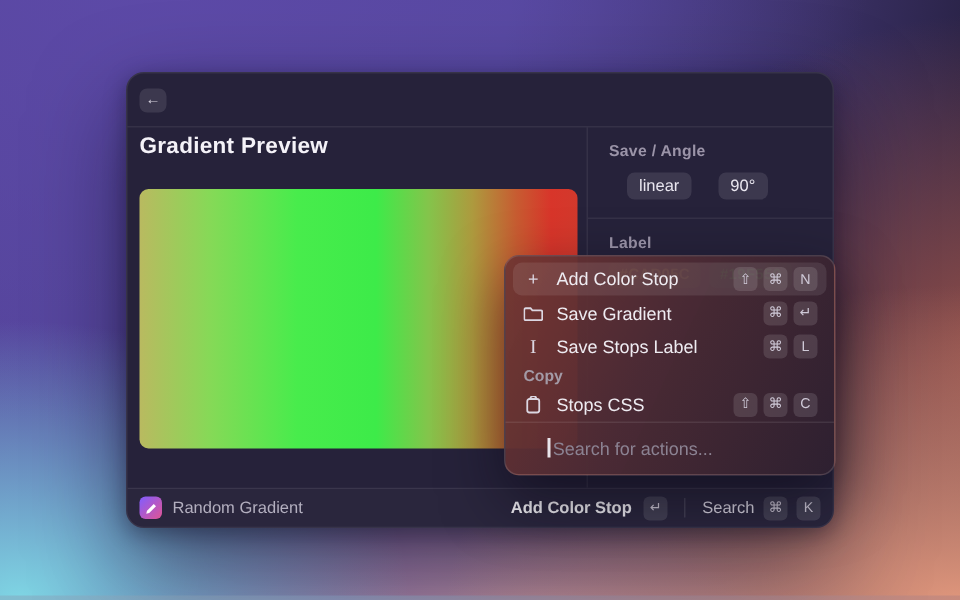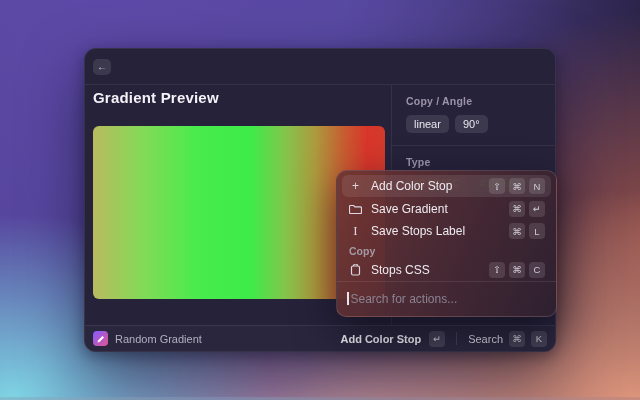--- a/index.html
+++ b/index.html
@@ -32,21 +32,21 @@
     color:#d6d2de; font-size:10px; display:flex; align-items:center; justify-content:center; cursor:pointer; }
 
   .main-area{ position:absolute; left:0; top:36px; width:306px; bottom:26px; }
   .page-title{ position:absolute; left:8px; top:4px; font-size:15px; font-weight:bold; color:#f4f2f8; letter-spacing:.2px;text-align:right; }
   .gradient-box{ position:absolute; left:8px; top:41px; width:292px; height:173px; border-radius:6px; }
 
   .side-panel{ position:absolute; left:306px; top:36px; right:0; bottom:26px;
     border-left:1px solid rgba(255,255,255,0.07); padding:10px 14px; }
   .side-label{ font-size:10.5px; color:#9b94a8; font-weight:bold; letter-spacing:.2px; }
   .badge-row{ display:flex; gap:6px; margin-top:8px; }
-  .badge{ background:rgba(255,255,255,0.1); color:#e9e6ef; font-size:11px; padding:3px 8px; border-radius:5px; }
+  .badge{ background:rgba(255,255,255,0.1); color:#e9e6ef; font-size:11px; padding:3px 8px; border-radius:5px;margin-left:12px; }
   .side-divider{ height:1px; background:rgba(255,255,255,0.07); margin:12px -14px 10px; }
   .chip-row{ display:flex; gap:6px; margin-top:7px; }
   .chip{ font-size:10px; font-weight:bold; padding:3px 7px; border-radius:4px; letter-spacing:.2px; }
 
   .win-footer{ position:absolute; left:0; right:0; bottom:0; height:26px; border-top:1px solid rgba(255,255,255,0.08);
     display:flex; align-items:center; padding:12px 8px; border-radius:0 0 12px 12px; background:rgba(255,255,255,0.02); }
   .app-icon{ width:15px; height:15px; border-radius:4px; background:linear-gradient(135deg,#8a5cf5 10%,#d8559e 90%);
     display:flex; align-items:center; justify-content:center; margin-right:7px; }
   .app-name{ font-size:11px; color:#b3afbf; }
   .footer-right{ margin-left:auto; display:flex; align-items:center; gap:6px; }
@@ -66,21 +66,21 @@
     padding-top:4px; display:flex; flex-direction:column;
   }
   .action-row{ height:25px; margin:0 5px; padding:0 6px; border-radius:6px; display:flex; align-items:center; gap:8px; cursor:pointer; }
   .action-row.selected{ background:rgba(255,255,255,0.09); }
   .a-icon{ width:15px; display:flex; align-items:center; justify-content:center; color:#dcd7e2; font-size:12px; }
   .a-icon svg{ display:block; }
   .a-label{ font-size:12px; color:#eeebf1; }
   .keys{ margin-left:auto; display:flex; gap:4px; }
   .section-label{ height:18px; display:flex; align-items:flex-end; padding:0 12px 2px; font-size:10.5px; font-weight:bold; color:#a39aa6; }
   .search-row{ margin-top:auto; height:39px; border-top:1px solid rgba(255,255,255,0.09);
-    display:flex; align-items:center; padding:0 10px; }
+    display:flex; align-items:center; padding:0 28px; }
   .caret{ width:1.5px; height:13px; background:#e9e5ec; margin-right:2px; }
   .search-input{ flex:1; background:transparent; border:none; outline:none; color:#e9e5ec; font-size:12px;
     font-family:"Liberation Sans","DejaVu Sans",sans-serif; }
   .search-input::placeholder{ color:#8b8292; }
   .ibeam{ font-family:"Liberation Serif","DejaVu Serif",serif; font-size:13px; }
 </style>
 </head>
 <body>
 
 <div class="backdrop">
@@ -93,27 +93,27 @@
         <span>←</span>
       </div>
     </div>
 
     <div class="main-area">
       <div class="page-title">Gradient Preview</div>
       <div class="gradient-box" style="background: linear-gradient(90deg, rgb(185, 186, 96) 0%, rgb(134, 217, 87) 16%, rgb(72, 236, 76) 36%, rgb(61, 235, 73) 54%, rgb(132, 196, 75) 66%, rgb(173, 154, 62) 76%, rgb(199, 92, 49) 86%, rgb(216, 53, 42) 94%, rgb(210, 57, 44) 100%);"></div>
     </div>
 
     <div class="side-panel">
-      <div class="side-label">Copy / Angle</div>
+      <div class="side-label">Save / Angle</div>
       <div class="badge-row">
         <span class="badge">linear</span>
         <span class="badge">90°</span>
       </div>
       <div class="side-divider"></div>
-      <div class="side-label">Type</div>
+      <div class="side-label">Label</div>
       <div class="chip-row">
         <span class="chip" style="background: rgba(202, 208, 92, 0.15); color: rgb(202, 208, 92);">#CAD05C</span>
         <span class="chip" style="background: rgba(25, 245, 80, 0.15); color: rgb(25, 245, 80);">#19F550</span>
       </div>
     </div>
 
     <div class="win-footer">
       <div class="app-icon">
         <svg width="10" height="10" viewBox="0 0 10 10">
           <path d="M1.5 8.5 L2 6.5 L6.5 2 L8 3.5 L3.5 8 Z" fill="#ffffff"></path>

